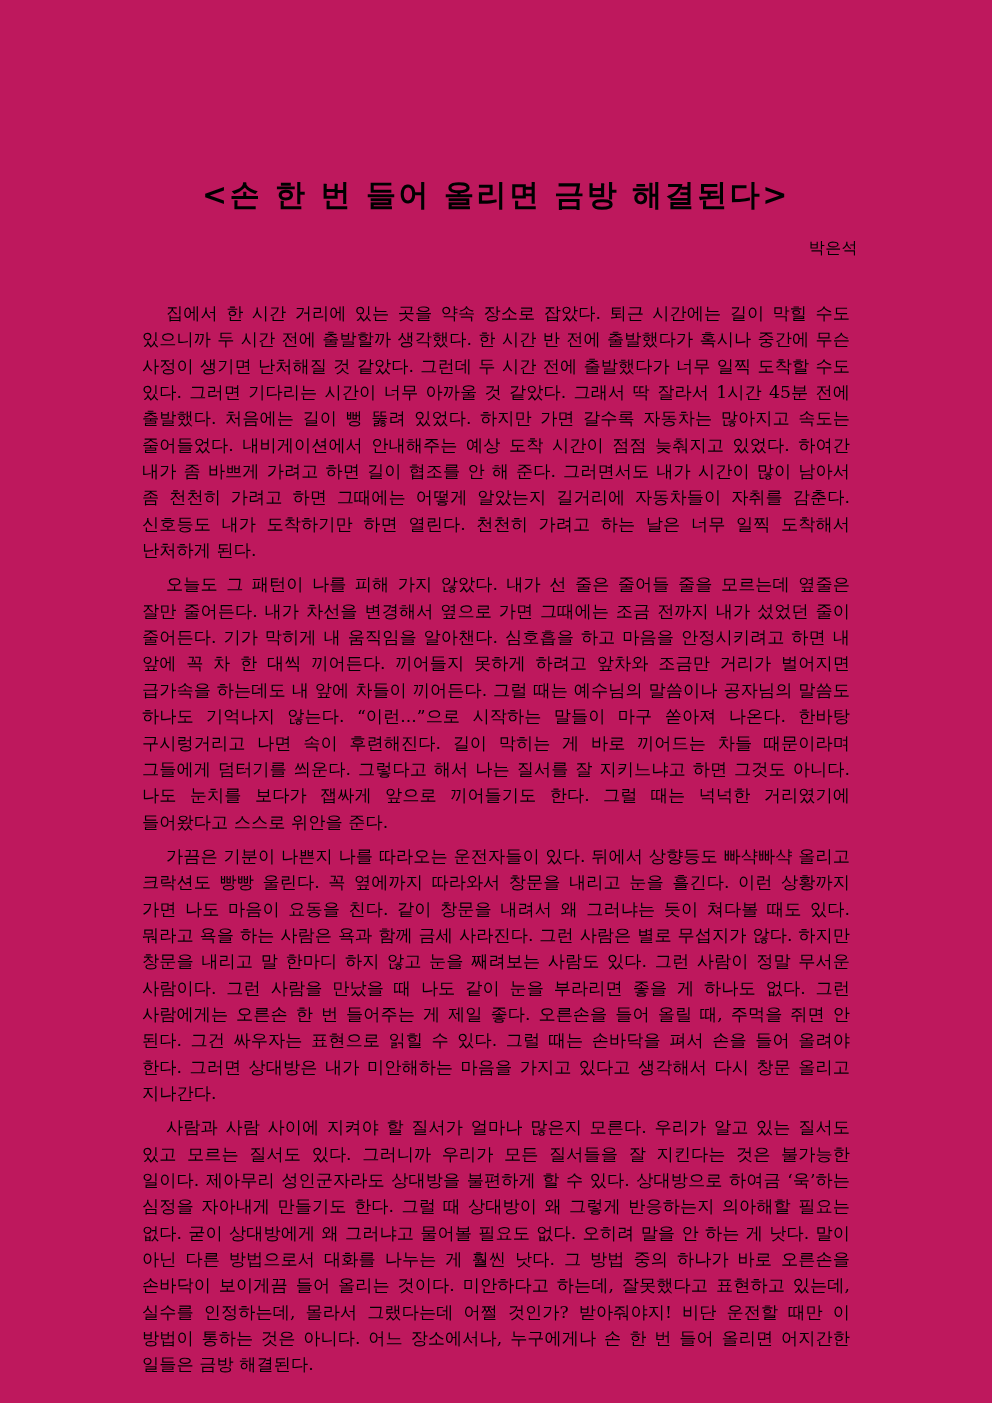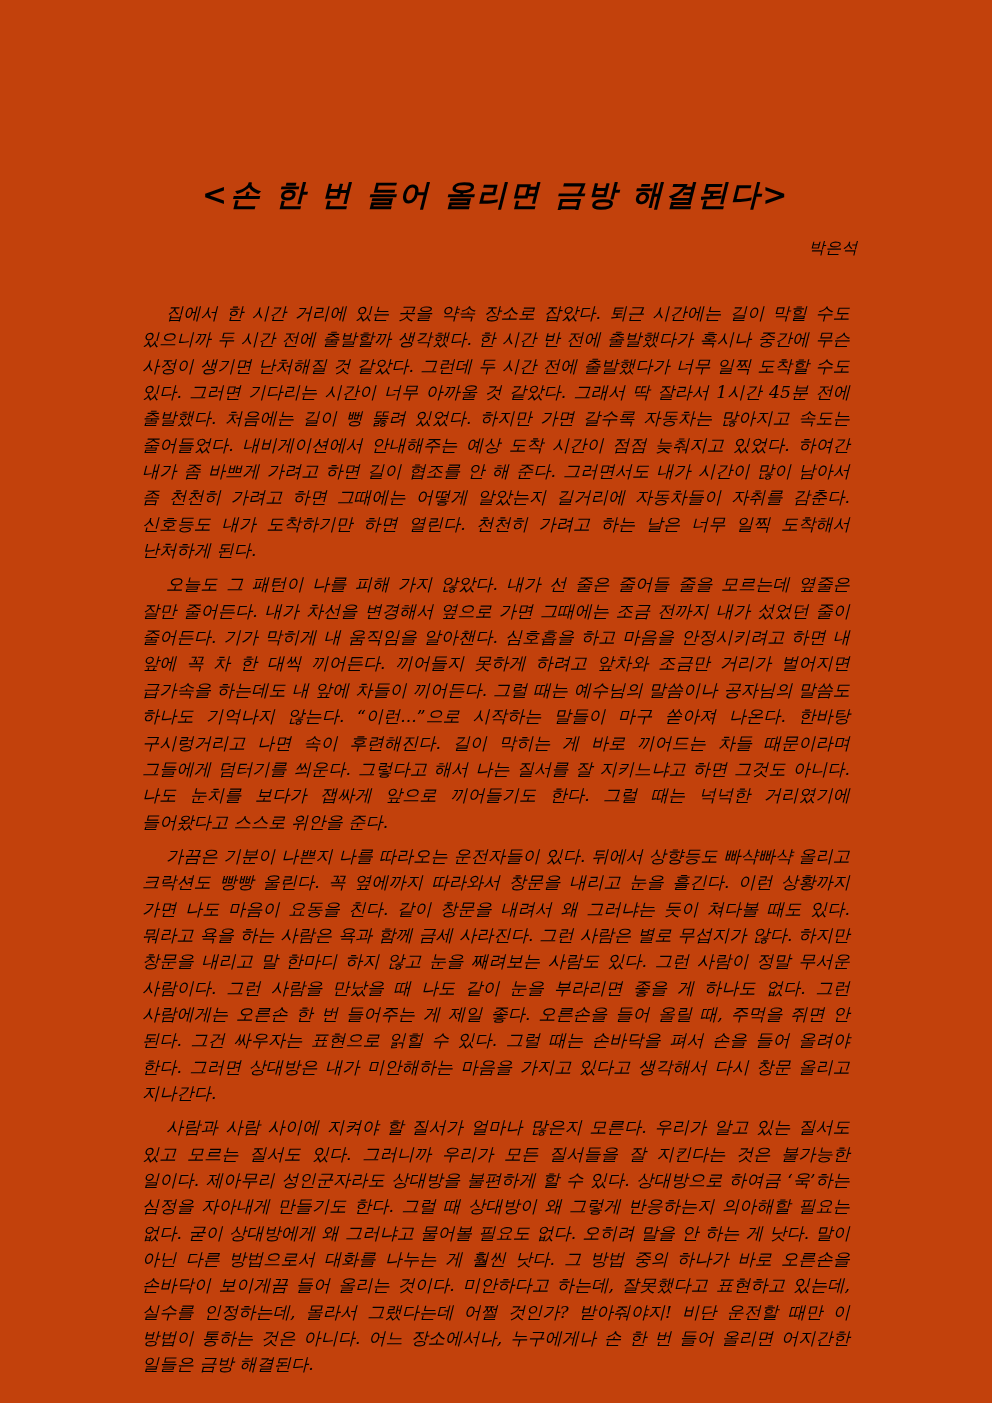--- a/index.html
+++ b/index.html
@@ -5,26 +5,25 @@
   html, body {
     margin: 0;
     padding: 0;
     background: #ffffff;
   }
 
   .page {
     position: relative;
     width: 992px;
     height: 1403px;
-    background: #c2410c;
+    background: #be185d;
     margin: 0;
     overflow: hidden;
     font-family: "DejaVu Serif", "Liberation Serif", serif;
     color: #000000;
-    font-style: italic;
   }
 
   
   .doc-title {
     position: absolute;
     left: 0;
     top: 155px;
     width: 992px;
     text-align: center;
     font-family: "DejaVu Sans", "Liberation Sans", sans-serif;

